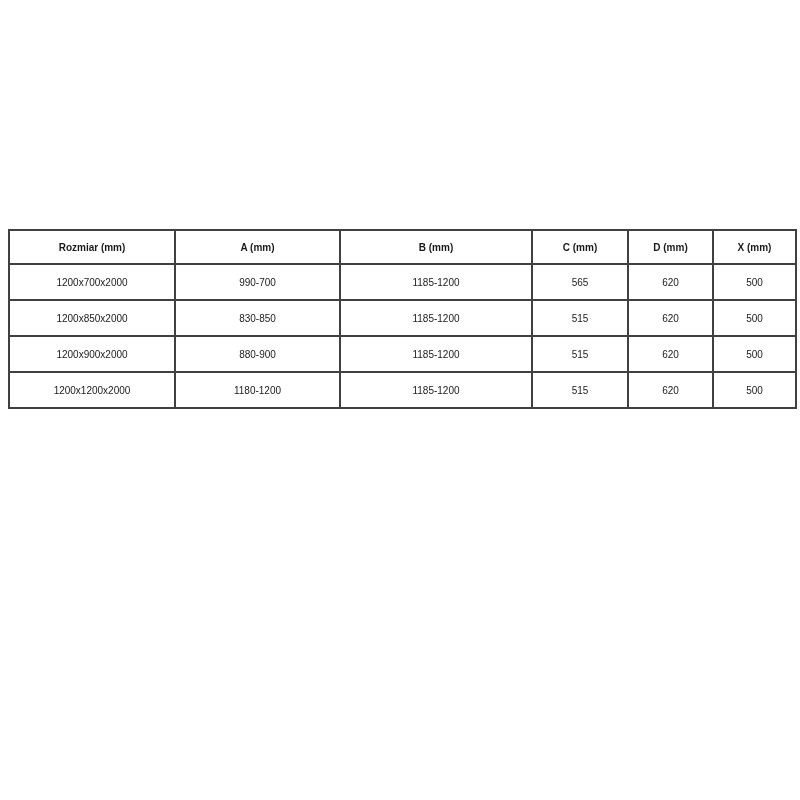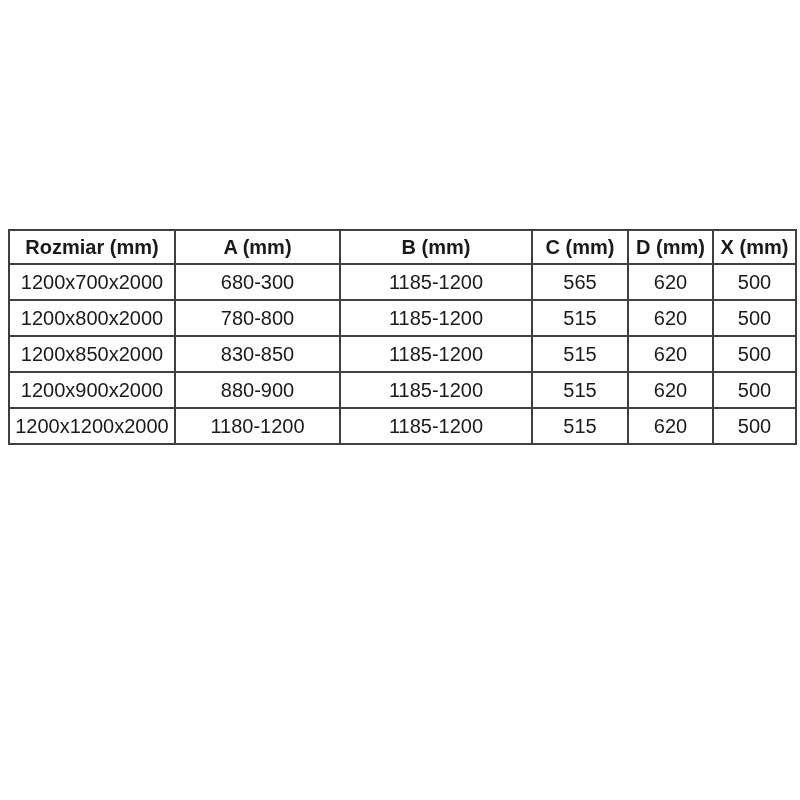--- a/index.html
+++ b/index.html
@@ -23,21 +23,21 @@
     border-collapse: collapse;
     table-layout: fixed;
   }
   table.spec-table th,
   table.spec-table td {
     border: 2px solid #404040;
     text-align: center;
     vertical-align: middle;
     padding: 0 2px;
     color: #1a1a1a;
-    font-size: 20px;
+    font-size: 10px;
     overflow: hidden;
     white-space: nowrap;
   }
   table.spec-table th {
     font-weight: bold;
     height: 32px;
   }
   table.spec-table td {
     font-weight: normal;
     height: 34px;
@@ -69,31 +69,23 @@
         <th>A (mm)</th>
         <th>B (mm)</th>
         <th>C (mm)</th>
         <th>D (mm)</th>
         <th>X (mm)</th>
       </tr>
     </thead>
     <tbody>
       <tr>
         <td>1200x700x2000</td>
-        <td>680-300</td>
+        <td>990-700</td>
         <td>1185-1200</td>
         <td>565</td>
-        <td>620</td>
-        <td>500</td>
-      </tr>
-      <tr>
-        <td>1200x800x2000</td>
-        <td>780-800</td>
-        <td>1185-1200</td>
-        <td>515</td>
         <td>620</td>
         <td>500</td>
       </tr>
       <tr>
         <td>1200x850x2000</td>
         <td>830-850</td>
         <td>1185-1200</td>
         <td>515</td>
         <td>620</td>
         <td>500</td>

